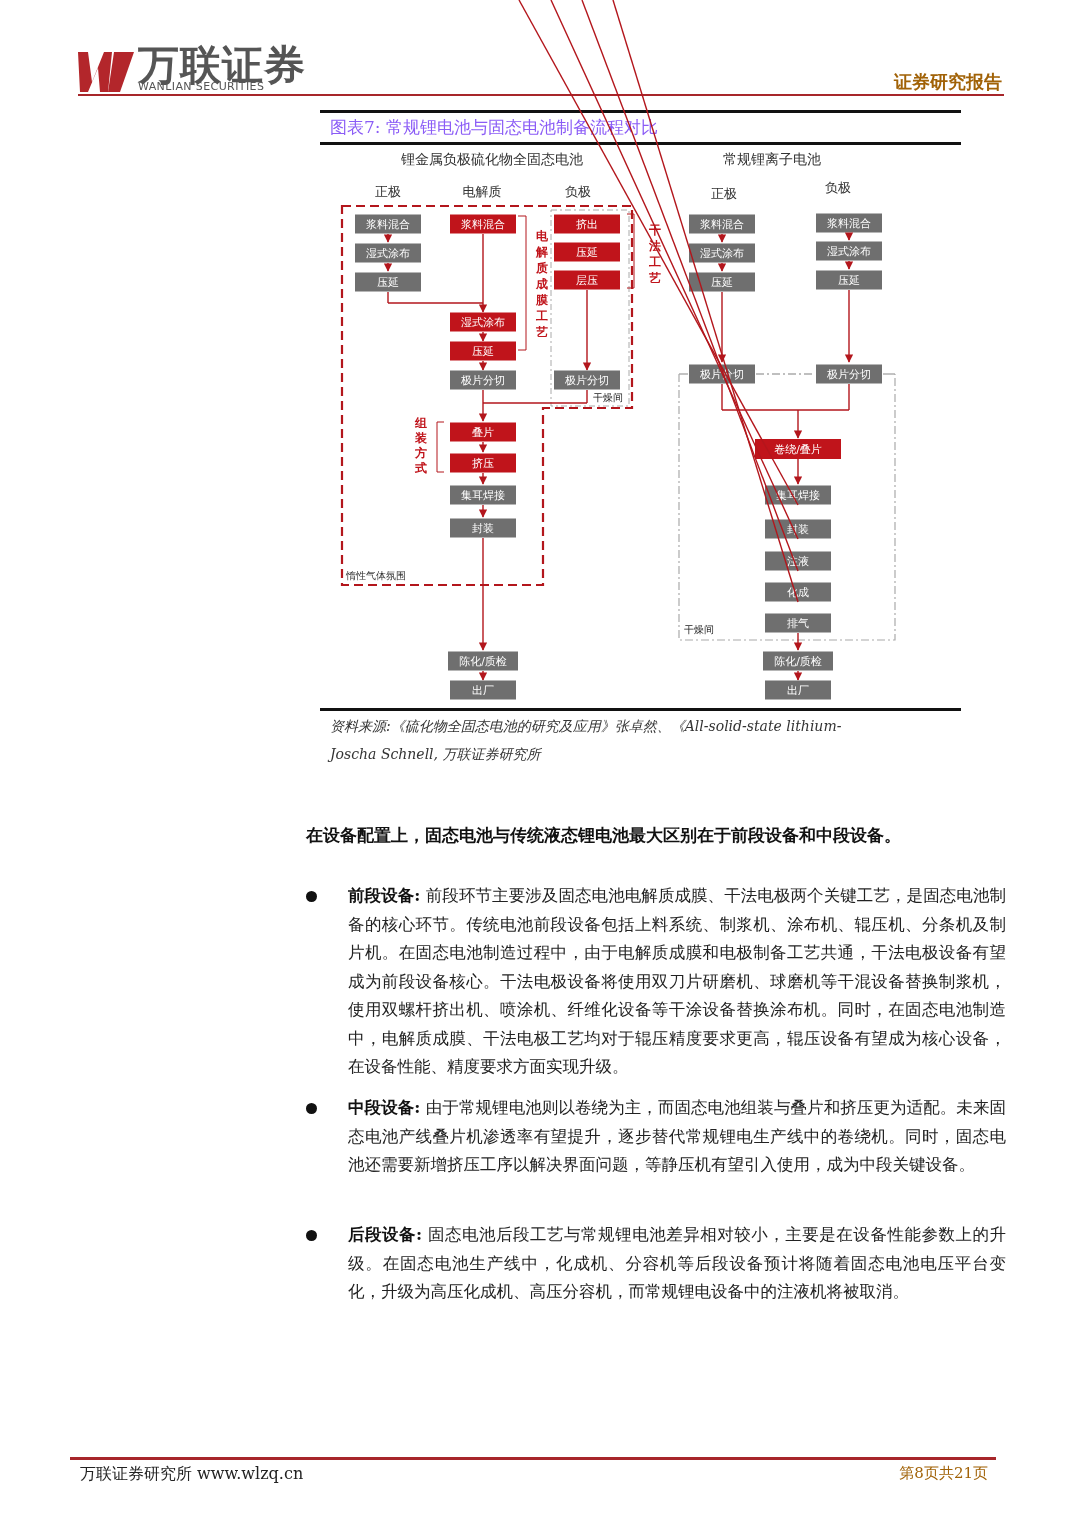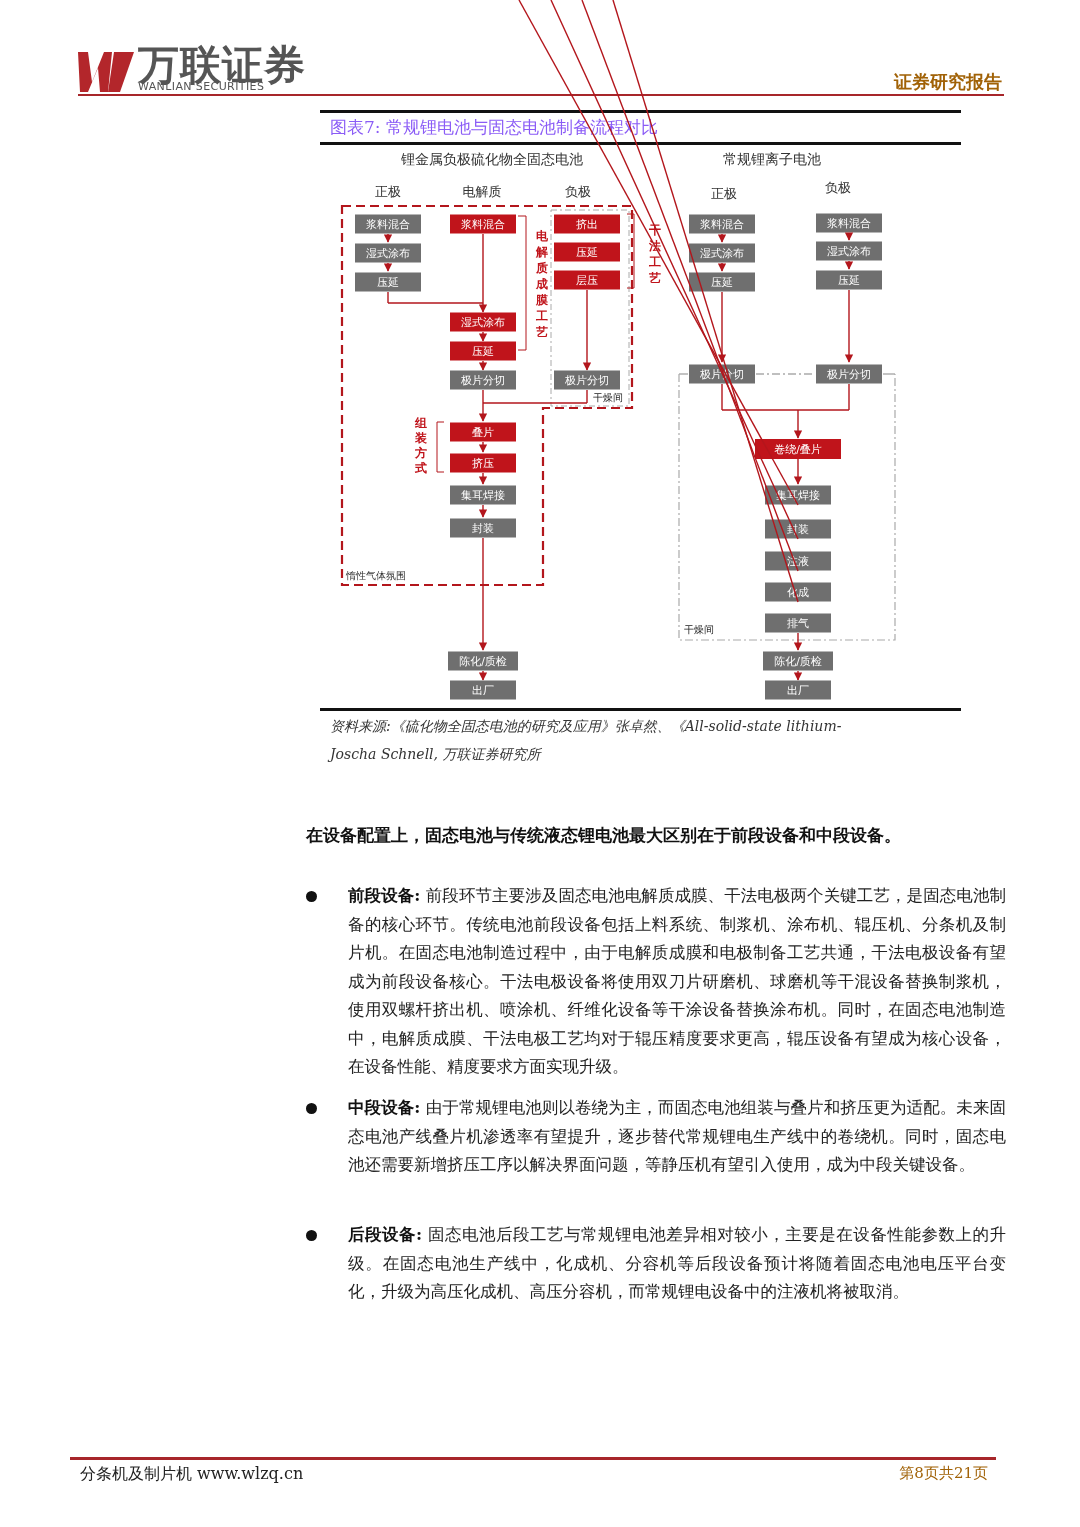--- a/index.html
+++ b/index.html
@@ -203,14 +203,14 @@
 <div class="bullet" style="top:1094px;">
   <span class="dot"></span>
   <div class="txt"><span class="lbl">中段设备:</span><span> 由于常规锂电池则以卷绕为主，而固态电池组装与叠片和挤压更为适配。未来固态电池产线叠片机渗透率有望提升，逐步替代常规锂电生产线中的卷绕机。同时，固态电池还需要新增挤压工序以解决界面问题，等静压机有望引入使用，成为中段关键设备。</span></div>
 </div>
 <div class="bullet" style="top:1221px;">
   <span class="dot"></span>
   <div class="txt"><span class="lbl">后段设备:</span><span> 固态电池后段工艺与常规锂电池差异相对较小，主要是在设备性能参数上的升级。在固态电池生产线中，化成机、分容机等后段设备预计将随着固态电池电压平台变化，升级为高压化成机、高压分容机，而常规锂电设备中的注液机将被取消。</span></div>
 </div>
 
 <div class="abs ftr-line"></div>
-<div class="abs ftr-left">分条机及制片机  www.wlzq.cn</div>
+<div class="abs ftr-left">万联证券研究所  www.wlzq.cn</div>
 <div class="abs ftr-right">第8页共21页</div>
 
 </body></html>

